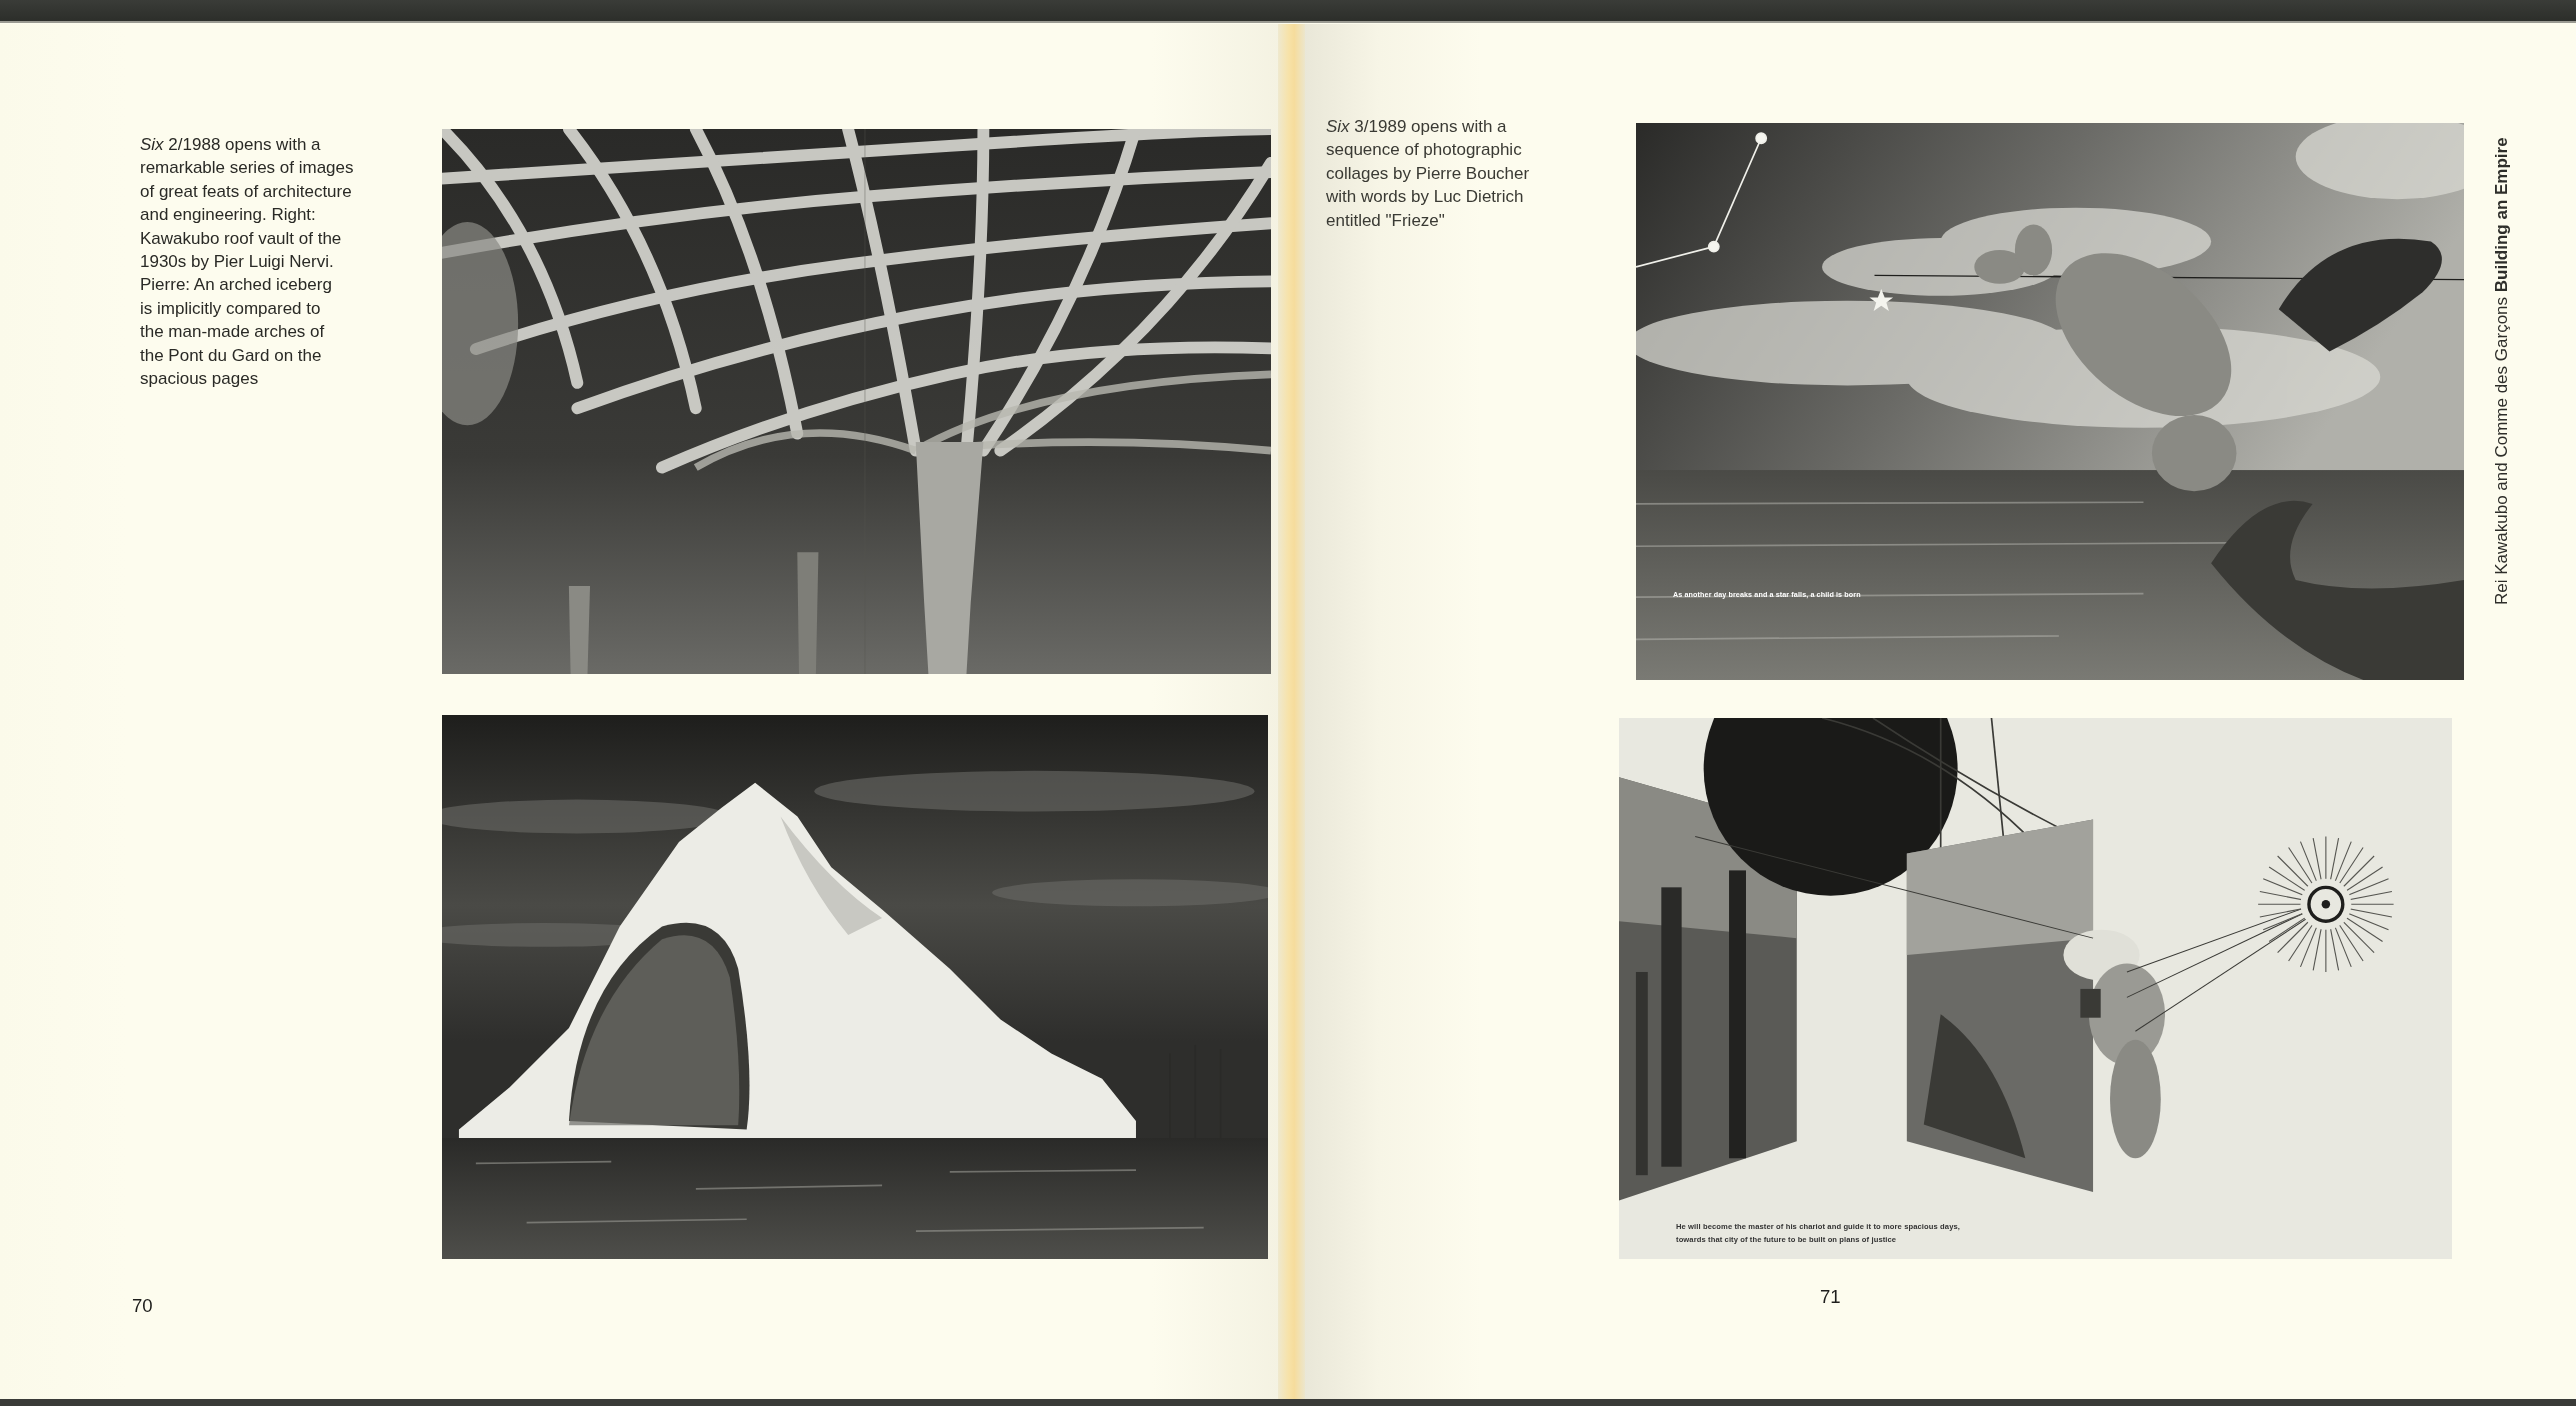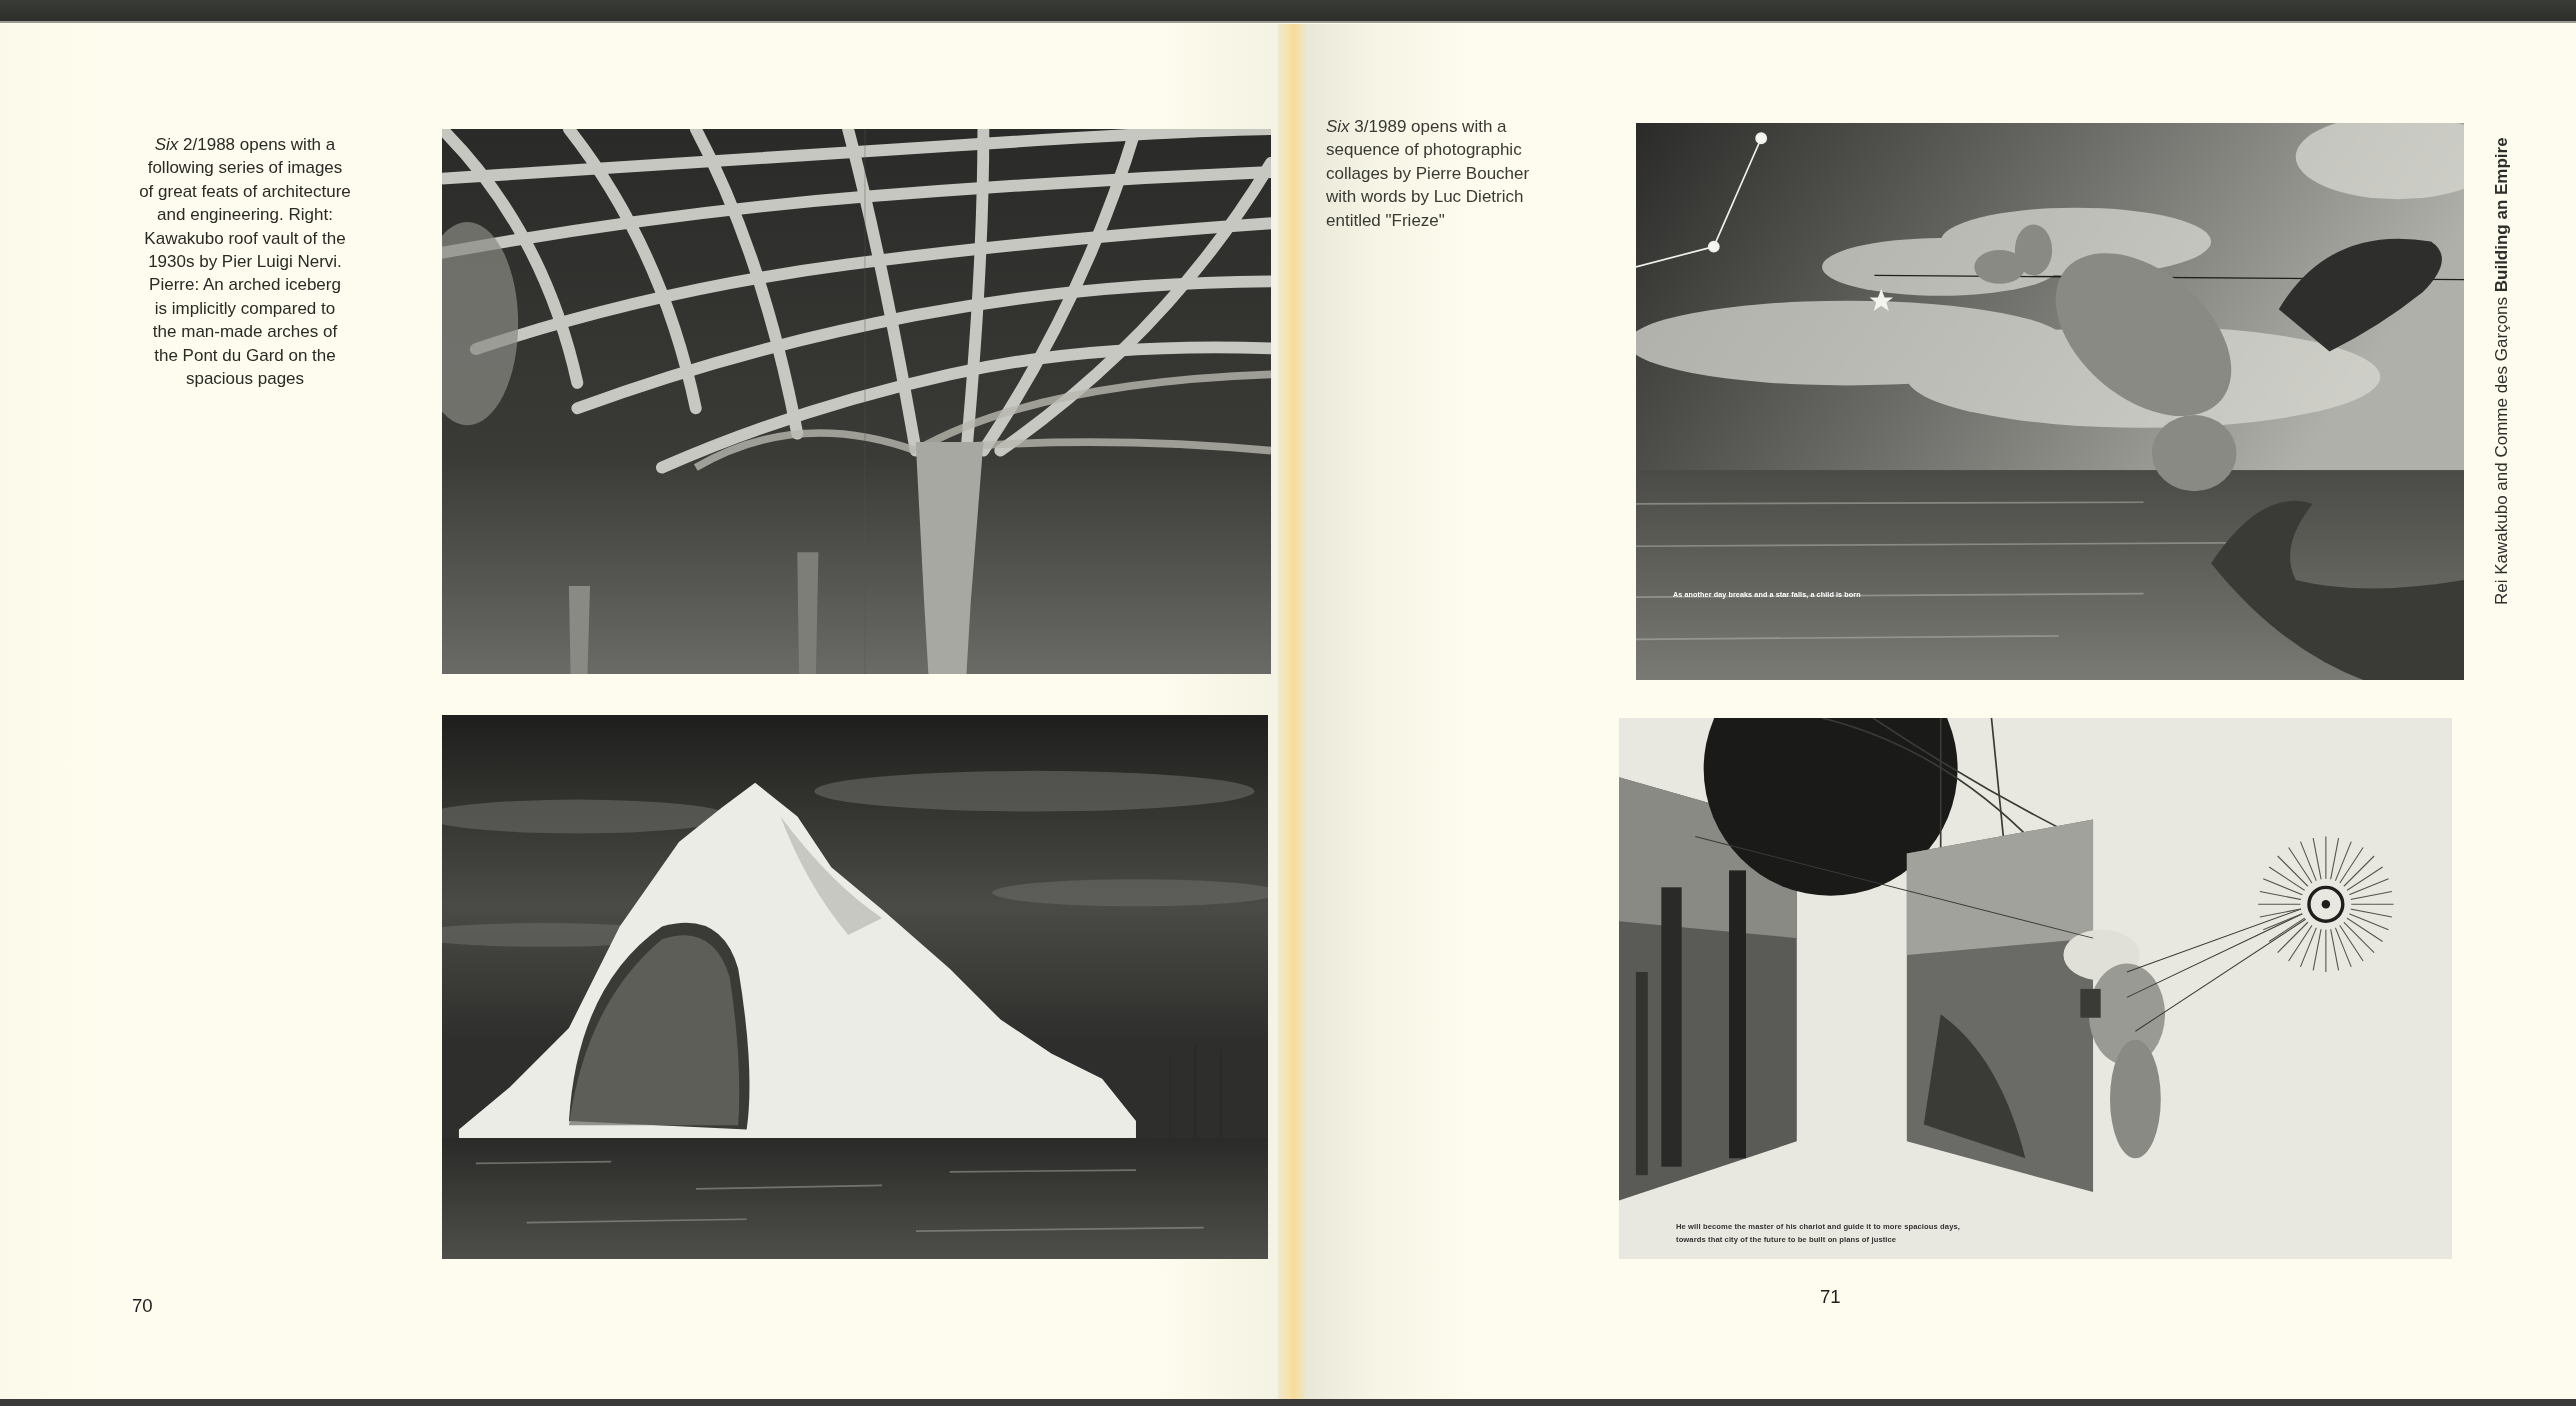--- a/index.html
+++ b/index.html
@@ -12,21 +12,21 @@
     background:linear-gradient(#3a3c38,#2c2e2a); border-bottom:2.5px solid #9a9a92; }
   .bottombar { position:absolute; left:0; bottom:0; width:2576px; height:6.8px; background:#3a3b38; }
   .page { position:absolute; top:24px; bottom:6.8px; background:#fdfcee; }
   .page-left { left:0; width:1280px; background:linear-gradient(90deg,#fbfaea 0%,#fdfcee 10%,#fdfcee 90%,#f4f2e2 100%); }
   .page-right { left:1303px; width:1273px; background:linear-gradient(90deg,#e9e7d8 0%,#f7f5e6 6%,#fdfcee 14%,#fdfcee 100%); }
   .spine { position:absolute; left:1278px; top:24px; width:27px; bottom:6.8px;
     background:linear-gradient(90deg,#efe9cf 0%,#f7e2a8 40%,#f6dc9c 60%,#ece6cc 100%); }
 
   .caption { position:absolute; font-size:17px; line-height:23.4px; color:#2a2a26; }
   .caption i { font-style:italic; }
-  .caption-left { left:118px; top:133px; width:254px;text-align:center; }
+  .caption-left { left:140px; top:133px; width:254px; }
   .caption-right { left:1326px; top:115px; width:254px; color:#3a3a34; }
 
   .photo { position:absolute; overflow:hidden; }
   .photo svg { display:block; width:100%; height:100%; }
   .p-vault { left:442px; top:129px; width:829px; height:545px; }
   .p-iceberg { left:442px; top:715px; width:826px; height:544px; }
   .p-baby { left:1636px; top:123px; width:828px; height:557px; }
   .p-collage { left:1619px; top:718px; width:833px; height:541px; }
 
   .img-caption { position:absolute; color:#fff; font-weight:bold; font-size:7.2px; letter-spacing:0.1px; }
@@ -44,21 +44,21 @@
 <body>
 
 <div class="topbar"></div>
 
 <div class="page page-left"></div>
 <div class="page page-right"></div>
 <div class="spine"></div>
 
 <div class="caption caption-left">
   <i>Six</i><span> 2/1988 opens with a</span><br>
-  <span>following series of images</span><br>
+  <span>remarkable series of images</span><br>
   <span>of great feats of architecture</span><br>
   <span>and engineering. Right:</span><br>
   <span>Kawakubo roof vault of the</span><br>
   <span>1930s by Pier Luigi Nervi.</span><br>
   <span>Pierre: An arched iceberg</span><br>
   <span>is implicitly compared to</span><br>
   <span>the man-made arches of</span><br>
   <span>the Pont du Gard on the</span><br>
   <span>spacious pages</span>
 </div>

